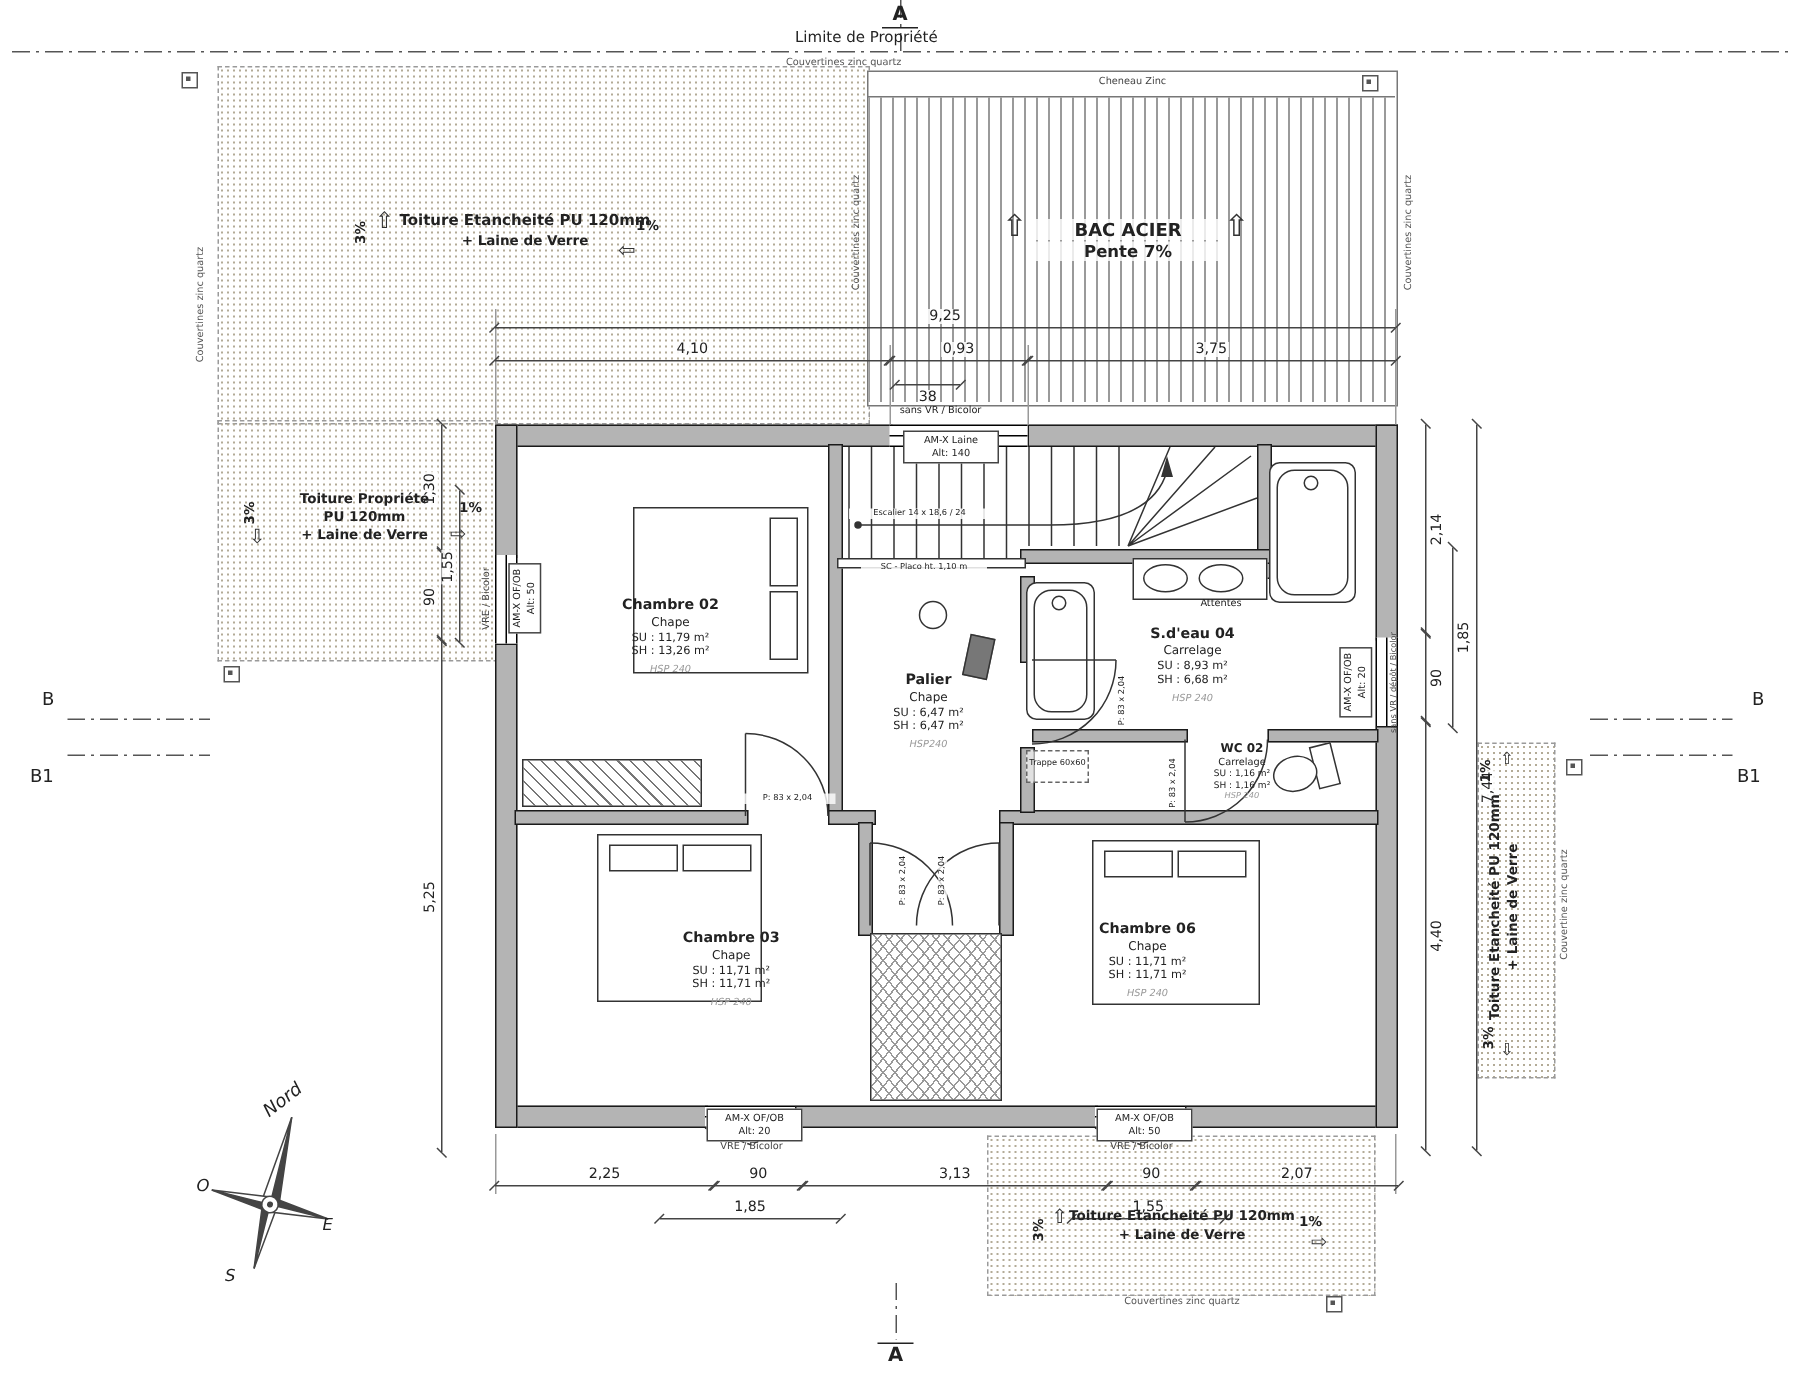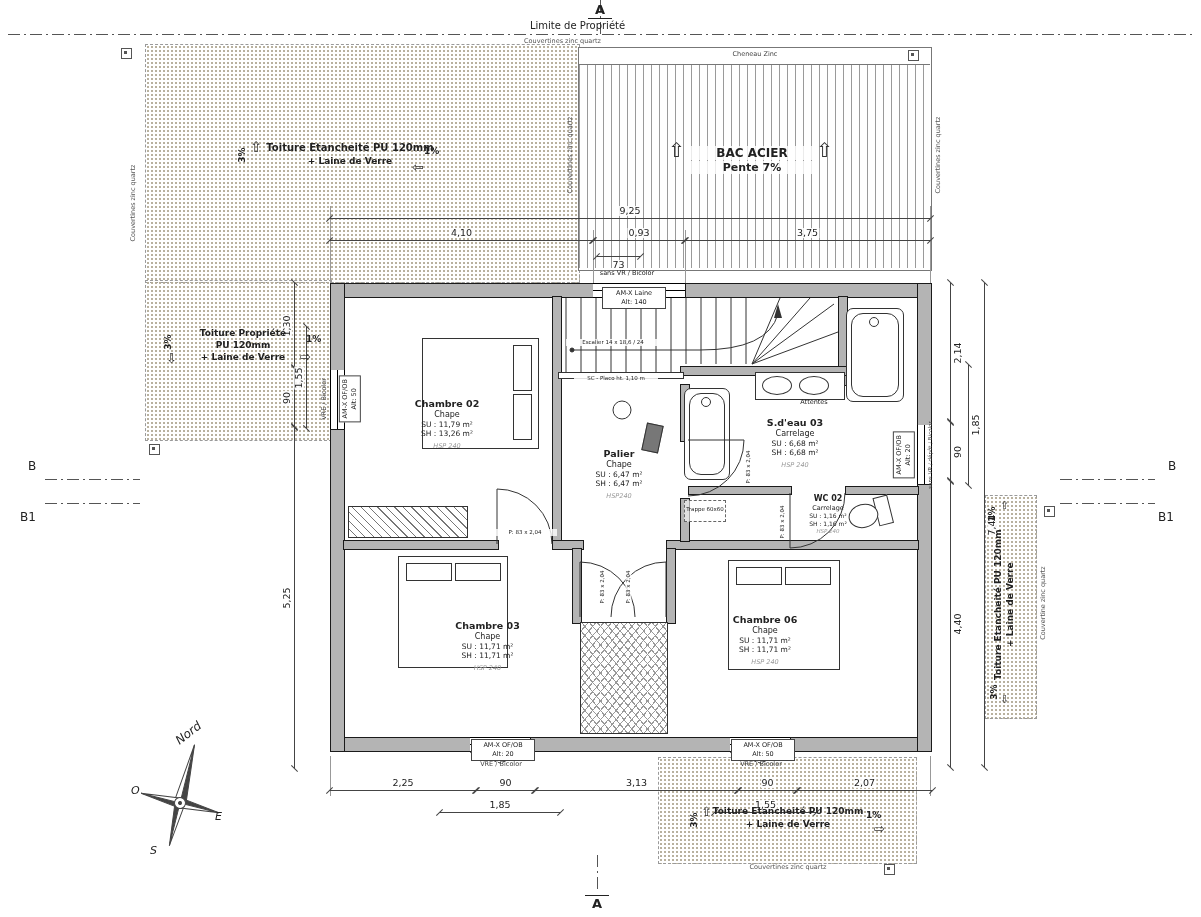--- a/index.html
+++ b/index.html
@@ -160,21 +160,21 @@
   <div class="dimh" style="left:330px;top:240px;width:263px">
       <span>4,10</span>
     </div>
   <div class="dimh" style="left:593px;top:240px;width:92px">
       <span>0,93</span>
     </div>
   <div class="dimh" style="left:685px;top:240px;width:245px">
       <span>3,75</span>
     </div>
   <div class="dimh below" style="left:597px;top:256px;width:43px">
-      <span>73</span>
+      <span>38</span>
     </div>
 
   <div class="dimv" style="left:294px;top:283px;height:85px">
       <span>1,30</span>
     </div>
   <div class="dimv" style="left:294px;top:368px;height:59px">
       <span>90</span>
     </div>
   <div class="dimv" style="left:294px;top:427px;height:341px">
       <span>5,25</span>
@@ -372,23 +372,23 @@
     <div class="hsp">HSP 240</div>
   </div>
   <div class="room" style="left:588px;top:448px;width:62px">
     <div class="nm">Palier</div>
     <div class="fin">Chape</div>
     <div class="ar">SU : 6,47 m²</div>
     <div class="ar">SH : 6,47 m²</div>
     <div class="hsp">HSP240</div>
   </div>
   <div class="room" style="left:757px;top:417px;width:76px">
-    <div class="nm">S.d'eau 03</div>
+    <div class="nm">S.d'eau 04</div>
     <div class="fin">Carrelage</div>
-    <div class="ar">SU : 6,68 m²</div>
+    <div class="ar">SU : 8,93 m²</div>
     <div class="ar">SH : 6,68 m²</div>
     <div class="hsp">HSP 240</div>
   </div>
   <div class="room sm" style="left:799px;top:494px;width:58px">
     <div class="nm">WC 02</div>
     <div class="fin">Carrelage</div>
     <div class="ar">SU : 1,16 m²</div>
     <div class="ar">SH : 1,16 m²</div>
     <div class="hsp">HSP 240</div>
   </div>

